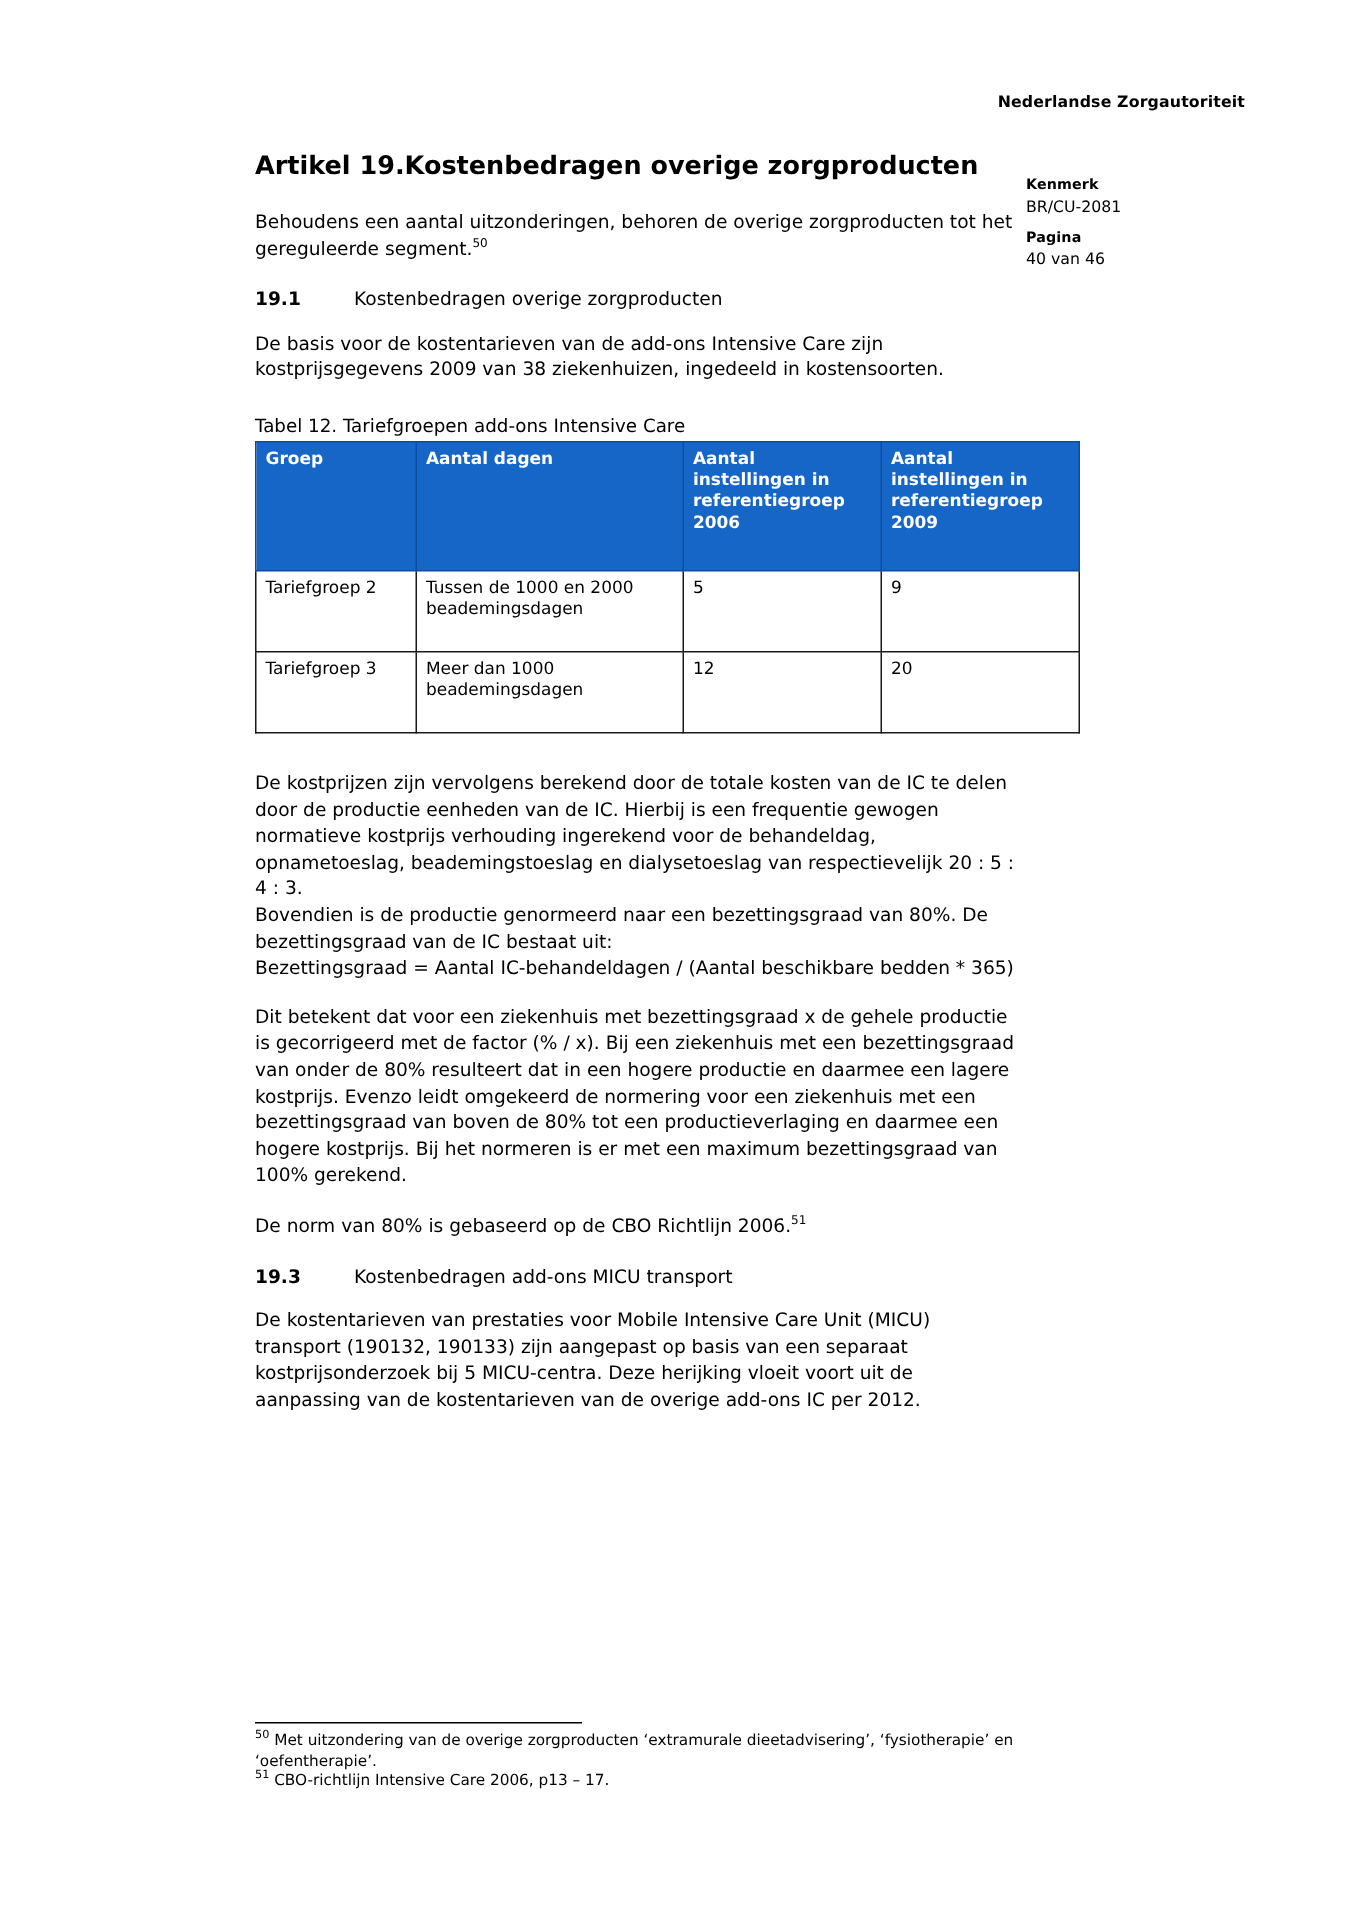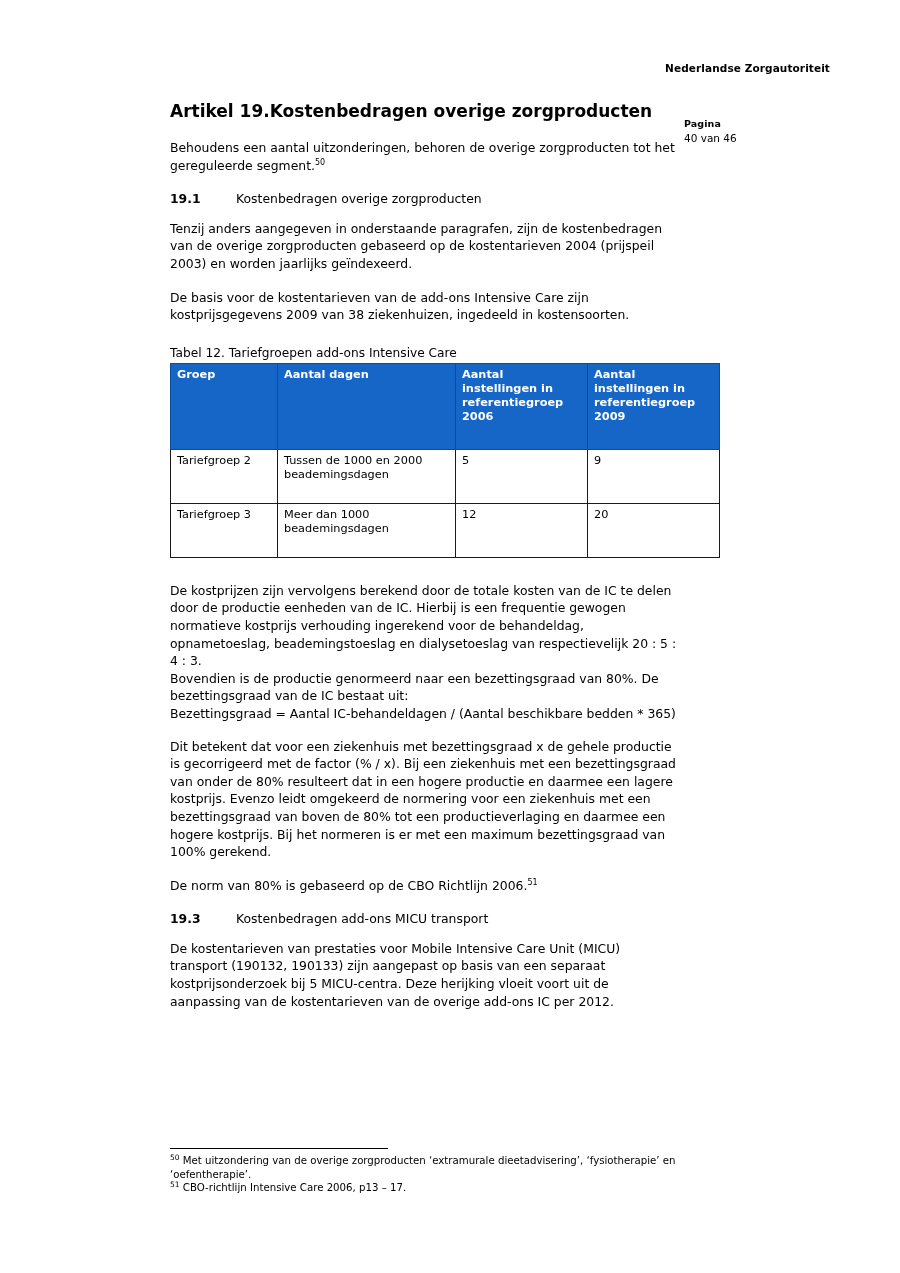--- a/index.html
+++ b/index.html
@@ -38,21 +38,21 @@
   }
   .meta .label {
     font-weight: bold;
     font-size: 9.5px;
     letter-spacing: 0.1px;
   }
   .meta .value {
     font-size: 10.5px;
   }
   .meta .block + .block {
-    margin-top: 20px;
+    margin-top: 8px;
   }
   .content {
     position: absolute;
     left: 170px;
     top: 100px;
     width: 508px;
   }
   h1.article {
     font-size: 17px;
     font-weight: bold;
@@ -151,37 +151,40 @@
 </style>
 </head>
 <body>
 
 <div class="page">
 
   <div class="org-name">Nederlandse Zorgautoriteit</div>
 
   <div class="meta">
     <div class="block">
+      <div class="label">Kenmerk</div>
+      <div class="value">BR/CU-2081</div>
+    </div>
+    <div class="block">
       <div class="label">Pagina</div>
       <div class="value">40 van 46</div>
     </div>
   </div>
 
   <div class="content">
 
     <h1 class="article">
       <span class="num">Artikel 19.</span><span>Kostenbedragen overige zorgproducten</span>
     </h1>
 
     <p class="body"><span>Behoudens een aantal uitzonderingen, behoren de overige zorgproducten tot het gereguleerde segment.</span><sup>50</sup></p>
 
     <div class="sec">
       <span class="n">19.1</span><span class="t">Kostenbedragen overige zorgproducten</span>
     </div>
-    <p class="body">Tenzij anders aangegeven in onderstaande paragrafen, zijn de kostenbedragen van de overige zorgproducten gebaseerd op de kostentarieven 2004 (prijspeil 2003) en worden jaarlijks geïndexeerd.</p>
 
     <p class="body">De basis voor de kostentarieven van de add-ons Intensive Care zijn kostprijsgegevens 2009 van 38 ziekenhuizen, ingedeeld in kostensoorten.</p>
 
     <div class="table-caption">Tabel 12. Tariefgroepen add-ons Intensive Care</div>
 
     <table class="tariff">
       <thead>
         <tr>
           <th class="col1">Groep</th>
           <th class="col2">Aantal dagen</th>

